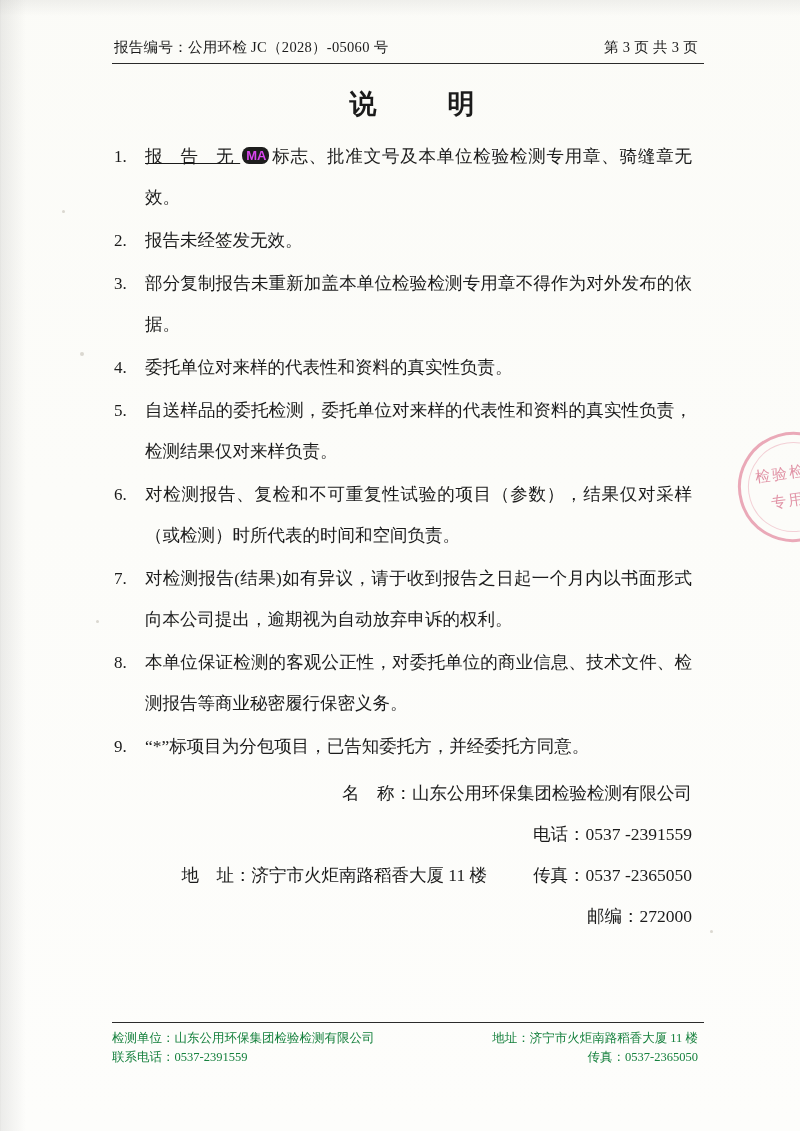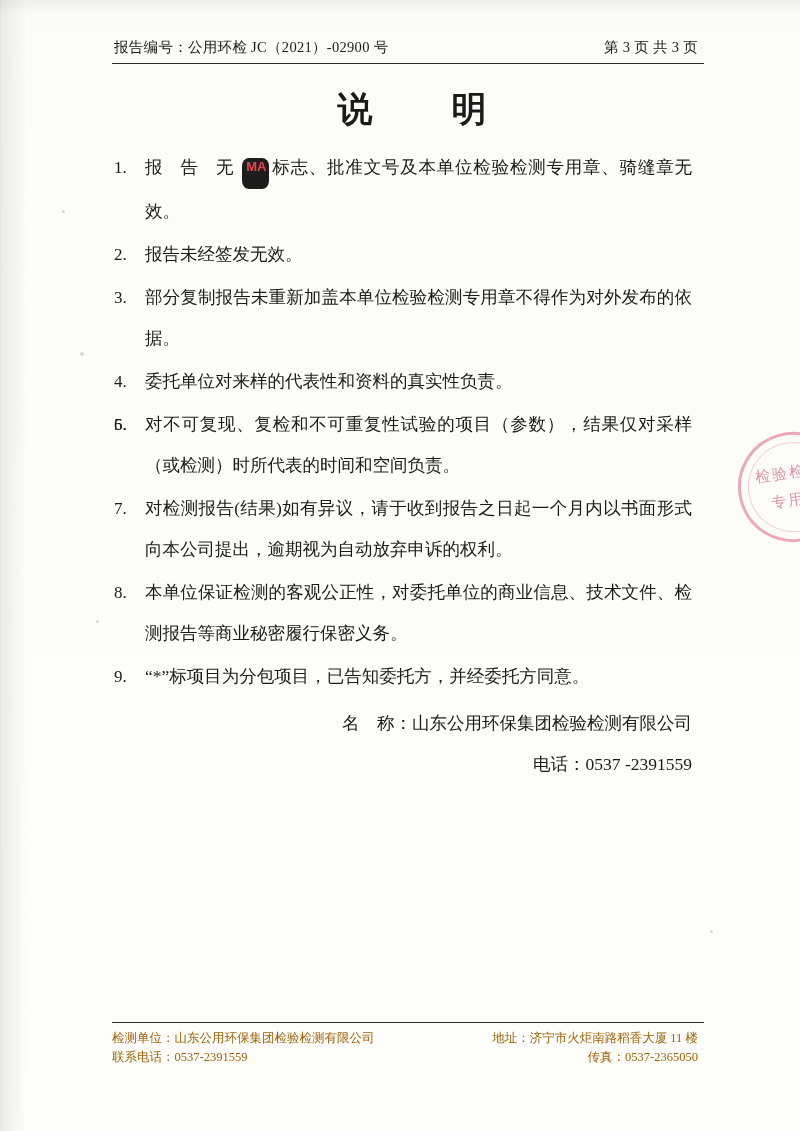--- a/index.html
+++ b/index.html
@@ -67,21 +67,21 @@
     padding: 0 2px 6px 2px;
     border-bottom: 1.6px solid #2b2b2b;
     width: 588px;
   }
   .header-left { white-space: nowrap; }
   .header-right { white-space: nowrap; padding-right: 4px; }
 
   
   .doc-title {
     text-align: center;
-    font-size: 35px;
+    font-size: 27px;
     font-weight: bold;
     letter-spacing: 22px;
     padding-left: 22px;
     margin-top: 22px;
     margin-bottom: 14px;
     font-family: "Liberation Serif", "DejaVu Serif", serif;
   }
 
   
   ol.notes {
@@ -97,31 +97,31 @@
     padding-left: 33px;
     margin-bottom: 2px;
     text-align: justify;
   }
   ol.notes li .num {
     position: absolute;
     left: 2px;
     top: 0;
     font-size: 17px;
   }
-  .spaced-1 { letter-spacing: 6px; }
+  .spaced-1 { letter-spacing: 6px; text-decoration: underline; }
 
   .mma-badge {
     display: inline-block;
     background: #1d1d1d;
-    color: #ef4444;
+    color: #d946ef;
     font-family: "Liberation Sans", sans-serif;
     font-weight: bold;
     font-size: 13px;
     line-height: 15px;
-    padding: 1px 3px 15px 4px;
+    padding: 1px 3px 1px 4px;
     border-radius: 7px / 8px;
     letter-spacing: 0px;
     position: relative;
     top: -2px;
     margin: 0 2px;
   }
 
   
   .contact {
     margin-top: 6px;
@@ -139,21 +139,21 @@
   
   .footer {
     position: absolute;
     left: 112px;
     top: 1022px;
     width: 592px;
     border-top: 1.4px solid #2b2b2b;
     padding-top: 6px;
     font-size: 12.5px;
     line-height: 19px;
-    color: #a16207;
+    color: #15803d;
   }
   .footer-grid {
     display: flex;
     justify-content: space-between;
   }
   .footer-left { white-space: nowrap; }
   .footer-right { white-space: nowrap; text-align: left; padding-right: 6px; margin-left: 24px; }
   .footer-right .fr-line2 { text-align: right; }
 
   
@@ -205,21 +205,21 @@
   <div class="edge-top"></div>
 
   <div class="speck" style="left:62px; top:210px; width:3px; height:3px;"></div>
   <div class="speck" style="left:80px; top:352px; width:4px; height:4px;"></div>
   <div class="speck" style="left:96px; top:620px; width:3px; height:3px;"></div>
   <div class="speck" style="left:710px; top:930px; width:3px; height:3px;"></div>
 
   <div class="content">
 
     <div class="header-row">
-      <span class="header-left">报告编号：公用环检 JC（2021）-02900 号</span>
+      <span class="header-left">报告编号：公用环检 JC（2028）-05060 号</span>
       <span class="header-right">第 3 页 共 3 页</span>
     </div>
 
     <div class="doc-title">说　明</div>
 
     <ol class="notes">
 
       <li>
         <span class="num">1.</span>
         <span class="spaced-1">报 告 无</span><span class="mma-badge">MA</span><span>标志、批准文号及本单位检验检测专用章、骑缝章无效。</span>
@@ -235,25 +235,26 @@
         <span>部分复制报告未重新加盖本单位检验检测专用章不得作为对外发布的依据。</span>
       </li>
 
       <li>
         <span class="num">4.</span>
         <span>委托单位对来样的代表性和资料的真实性负责。</span>
       </li>
 
       <li>
         <span class="num">5.</span>
+        <span>自送样品的委托检测，委托单位对来样的代表性和资料的真实性负责，检测结果仅对来样负责。</span>
       </li>
 
       <li>
         <span class="num">6.</span>
-        <span>对不可复现、复检和不可重复性试验的项目（参数），结果仅对采样（或检测）时所代表的时间和空间负责。</span>
+        <span>对检测报告、复检和不可重复性试验的项目（参数），结果仅对采样（或检测）时所代表的时间和空间负责。</span>
       </li>
 
       <li>
         <span class="num">7.</span>
         <span>对检测报告(结果)如有异议，请于收到报告之日起一个月内以书面形式向本公司提出，逾期视为自动放弃申诉的权利。</span>
       </li>
 
       <li>
         <span class="num">8.</span>
         <span>本单位保证检测的客观公正性，对委托单位的商业信息、技术文件、检测报告等商业秘密履行保密义务。</span>
@@ -265,20 +266,26 @@
       </li>
 
     </ol>
 
     <div class="contact">
       <div class="c-row">
         <span class="c-label">名　称：</span><span>山东公用环保集团检验检测有限公司</span>
       </div>
       <div class="c-row">
         <span class="c-label">电话：</span><span>0537 -2391559</span>
+      </div>
+      <div class="c-row">
+        <span class="c-label">地　址：</span><span>济宁市火炬南路稻香大厦 11 楼</span><span class="fax-gap"></span><span class="c-label">传真：</span><span>0537 -2365050</span>
+      </div>
+      <div class="c-row">
+        <span class="c-label">邮编：</span><span>272000</span>
       </div>
     </div>
 
   </div>
 
   <div class="footer">
     <div class="footer-grid">
       <div class="footer-left">
         <div>检测单位：山东公用环保集团检验检测有限公司</div>
         <div>联系电话：0537-2391559</div>

